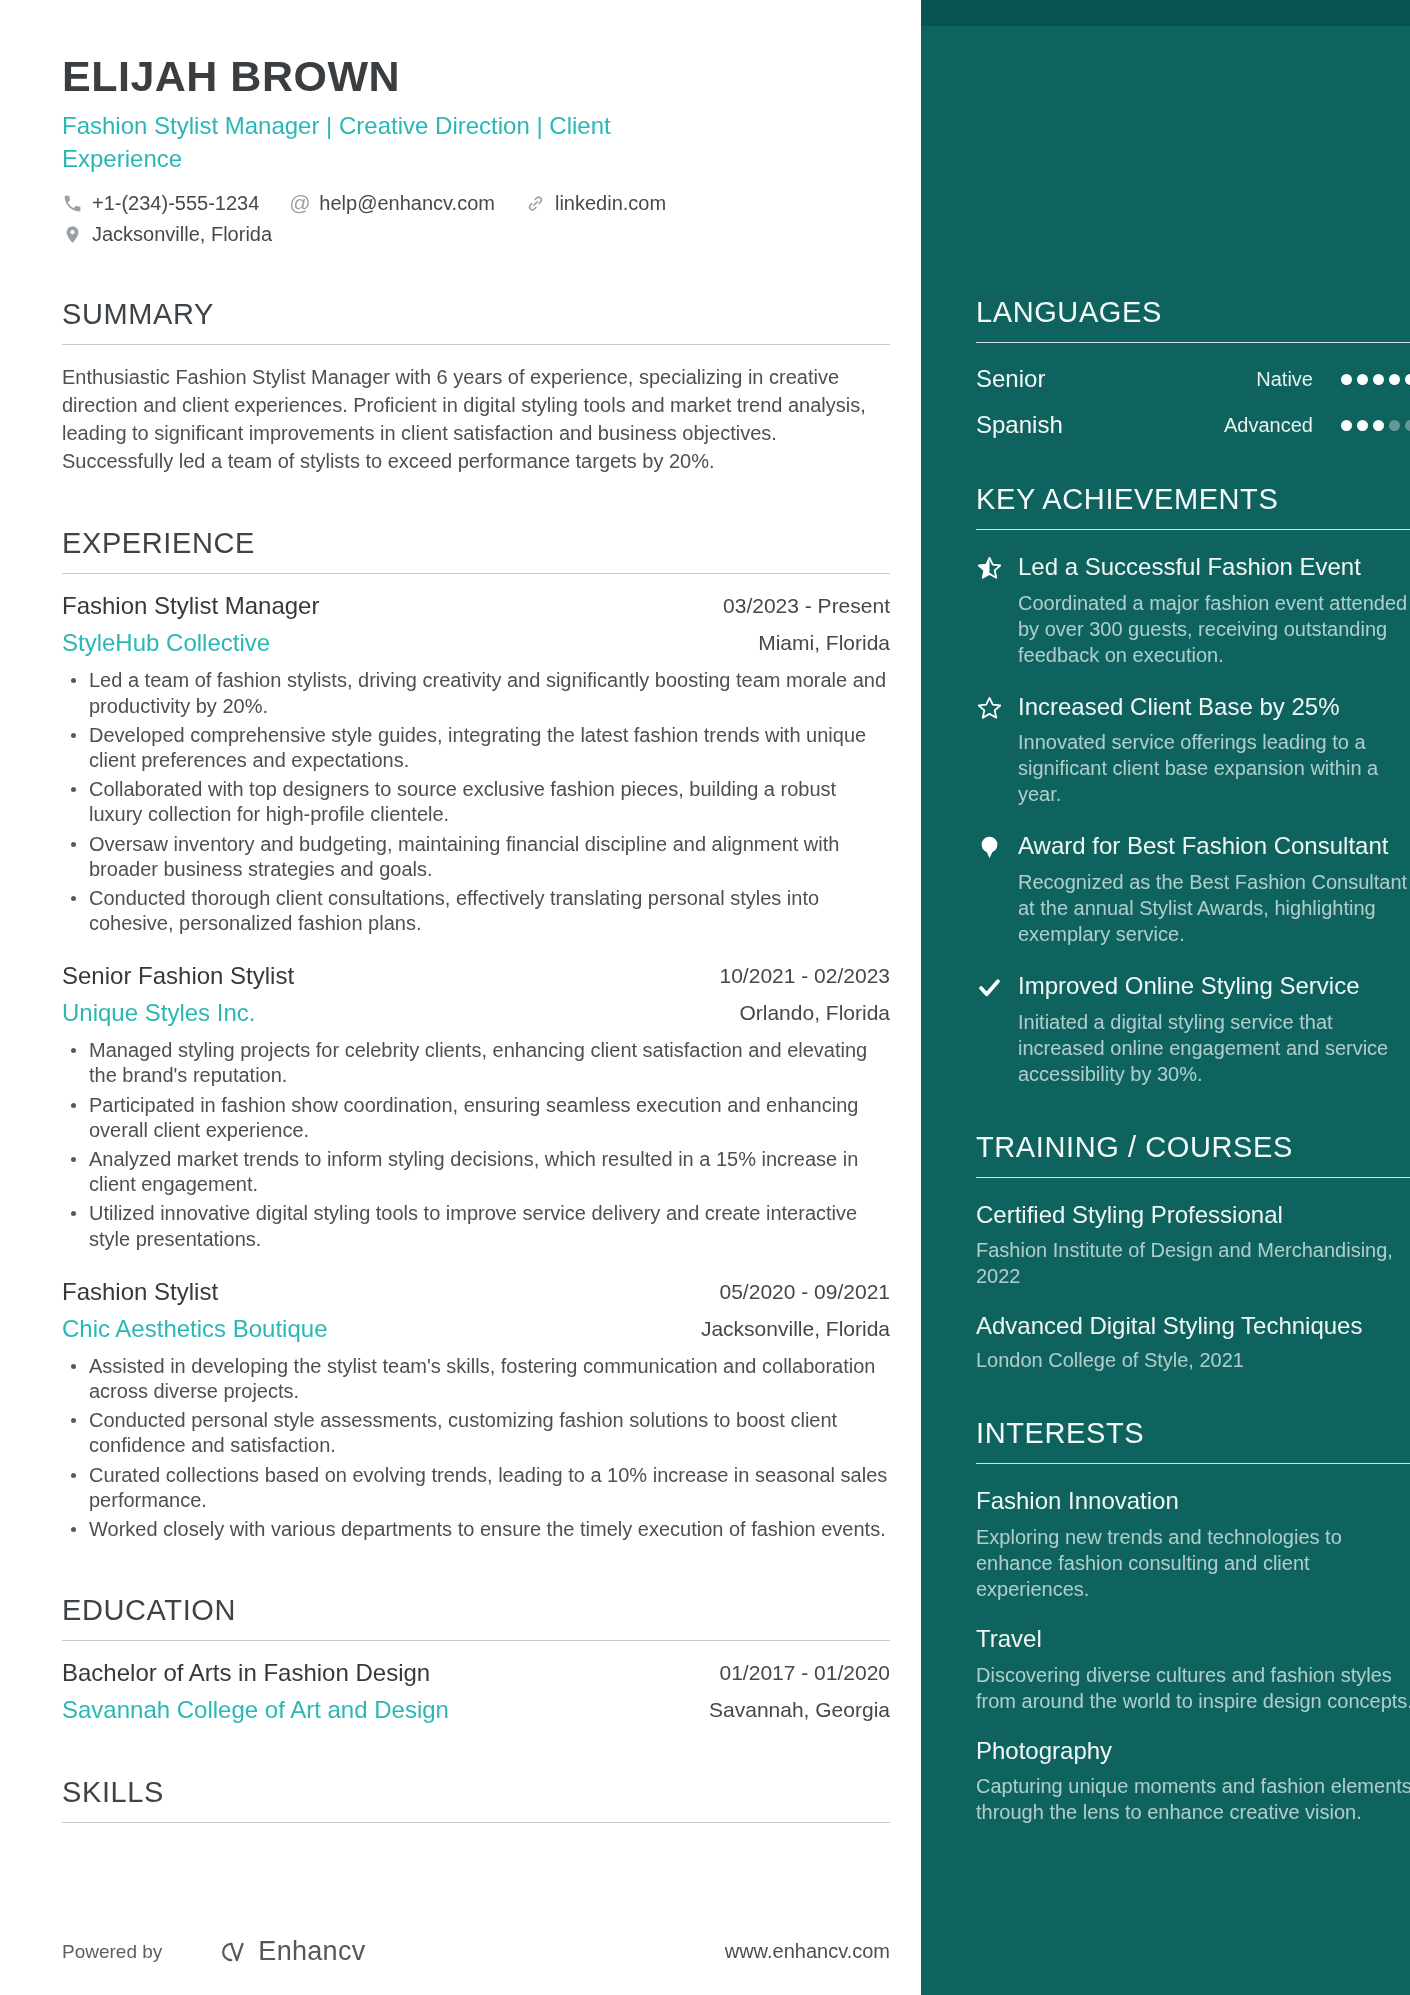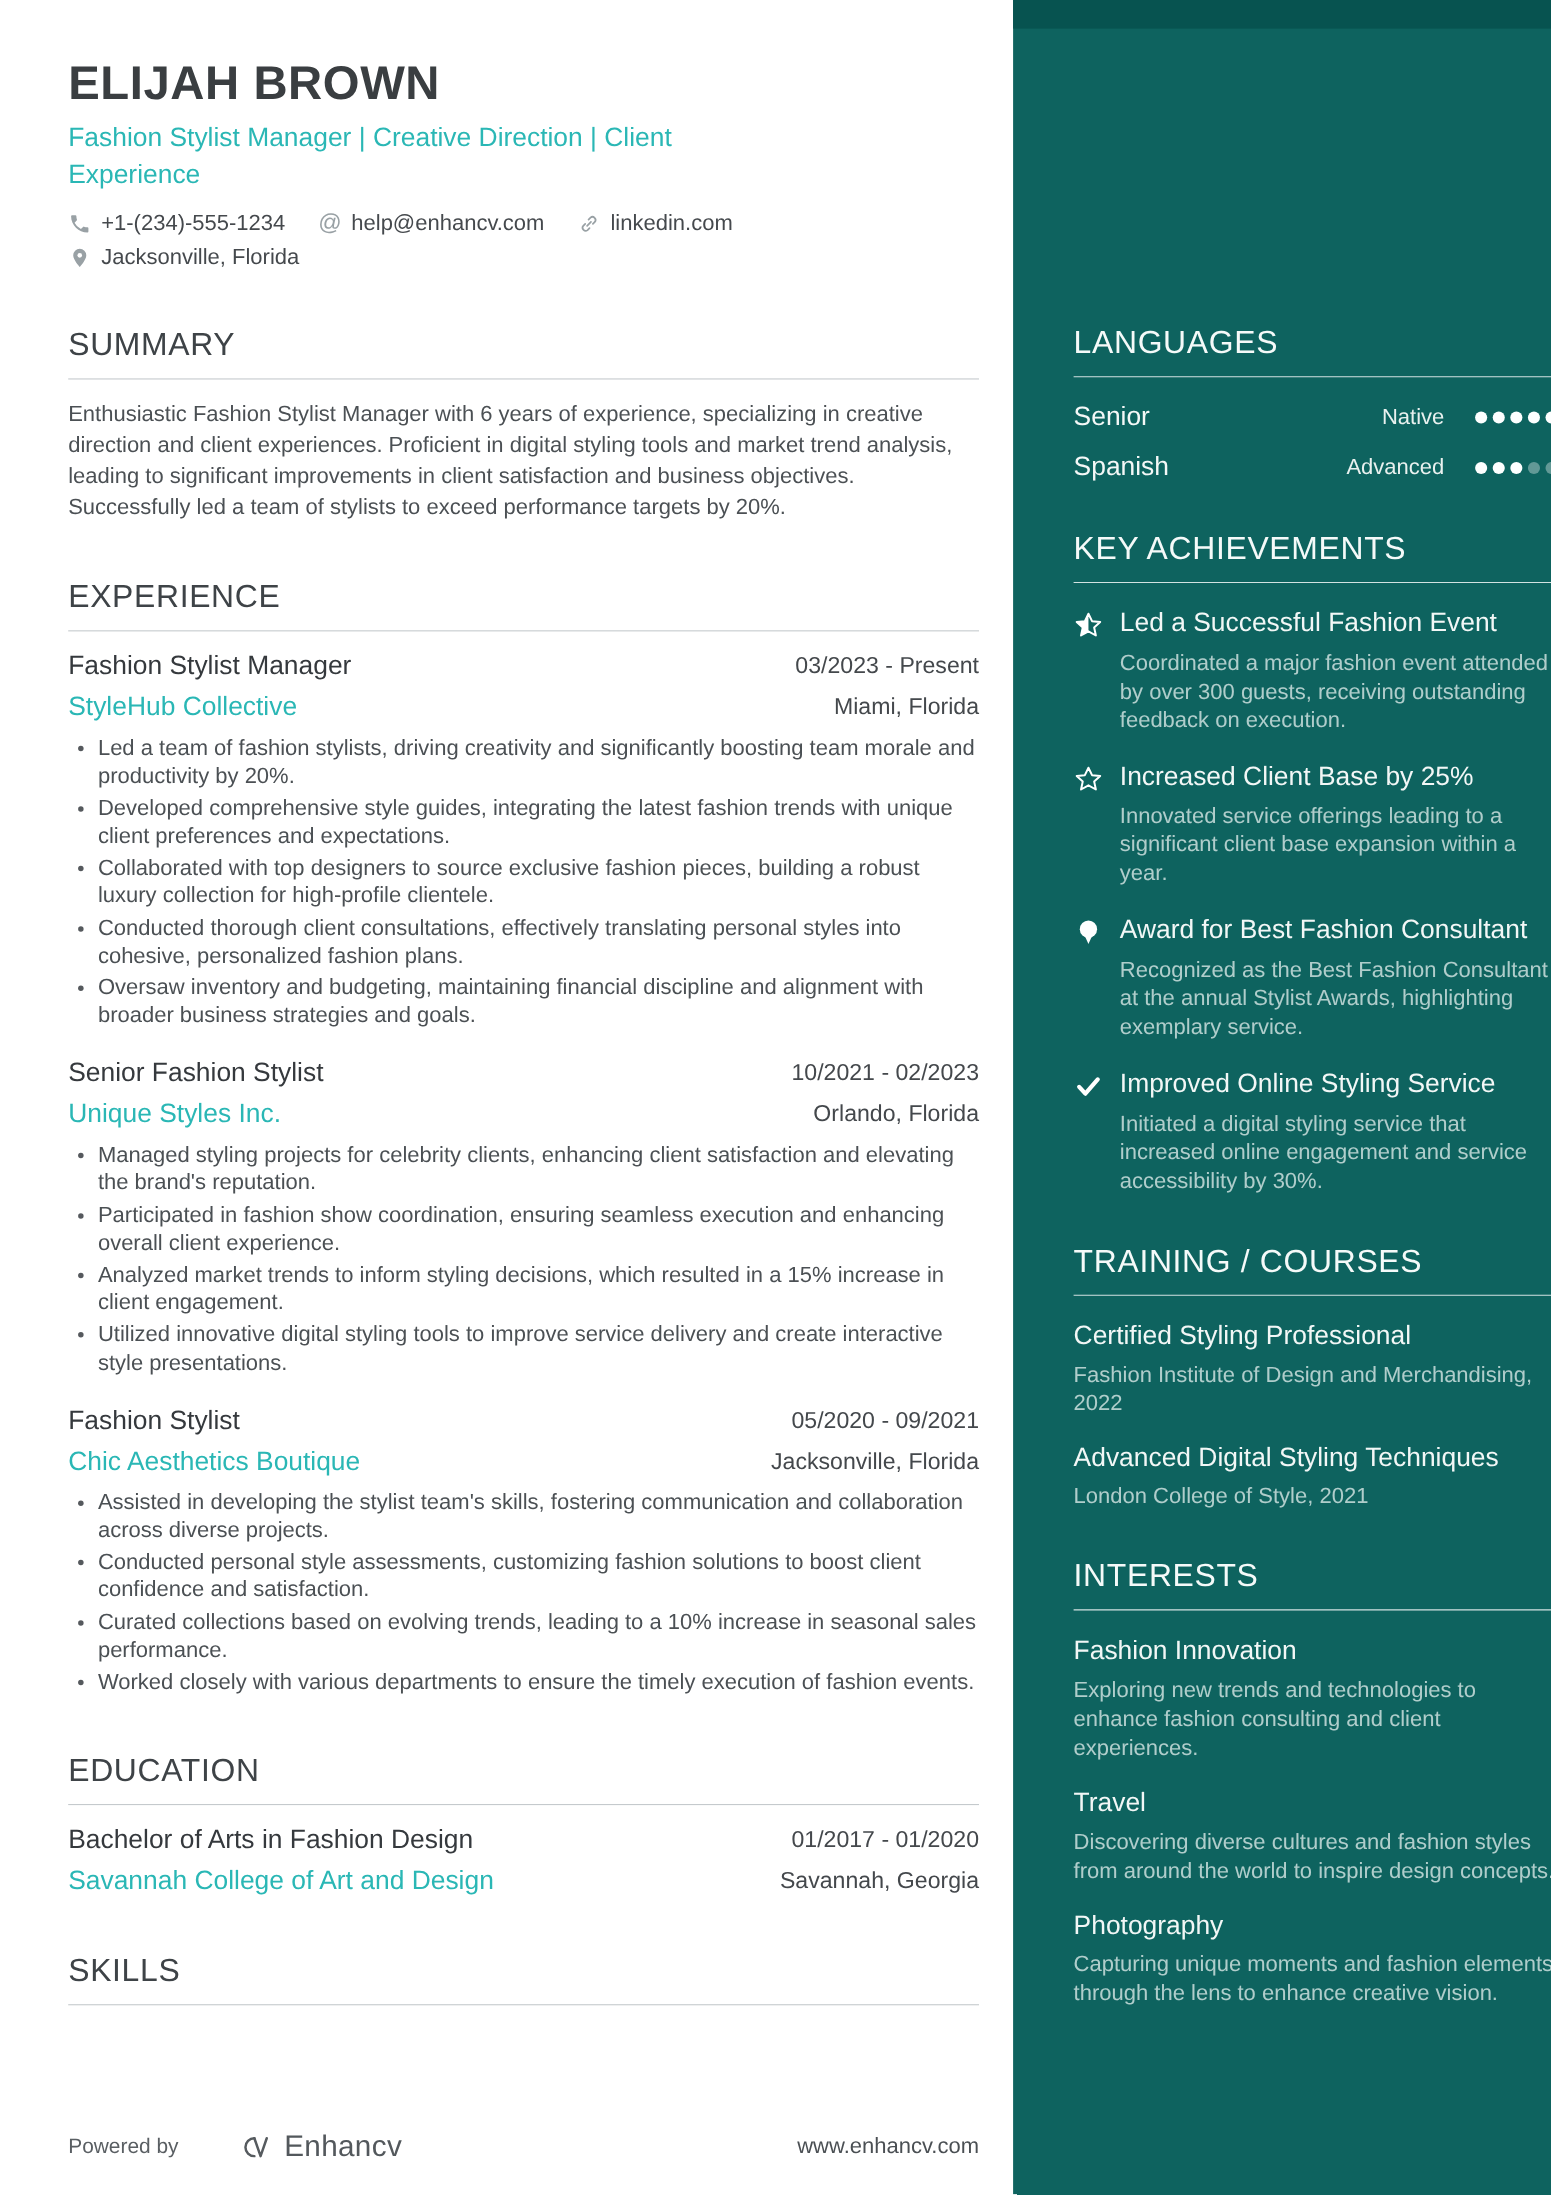--- a/index.html
+++ b/index.html
@@ -131,22 +131,22 @@
             </div>
             <div class="row company-row">
               <span class="company">StyleHub Collective</span>
               <span class="job-loc">Miami, Florida</span>
             </div>
             <ul class="bullets">
 
             <li>Led a team of fashion stylists, driving creativity and significantly boosting team morale and productivity by 20%.</li>
               <li>Developed comprehensive style guides, integrating the latest fashion trends with unique client preferences and expectations.</li>
               <li>Collaborated with top designers to source exclusive fashion pieces, building a robust luxury collection for high-profile clientele.</li>
+              <li>Oversaw inventory and budgeting, maintaining financial discipline and alignment with broader business strategies and goals.</li>
               <li>Conducted thorough client consultations, effectively translating personal styles into cohesive, personalized fashion plans.</li>
-              <li>Oversaw inventory and budgeting, maintaining financial discipline and alignment with broader business strategies and goals.</li>
             </ul>
           </article>
           <article class="job">
             <div class="row">
               <h3 class="job-title">Senior Fashion Stylist</h3>
               <span class="job-dates">10/2021 - 02/2023</span>
             </div>
             <div class="row company-row">
               <span class="company">Unique Styles Inc.</span>
               <span class="job-loc">Orlando, Florida</span>

